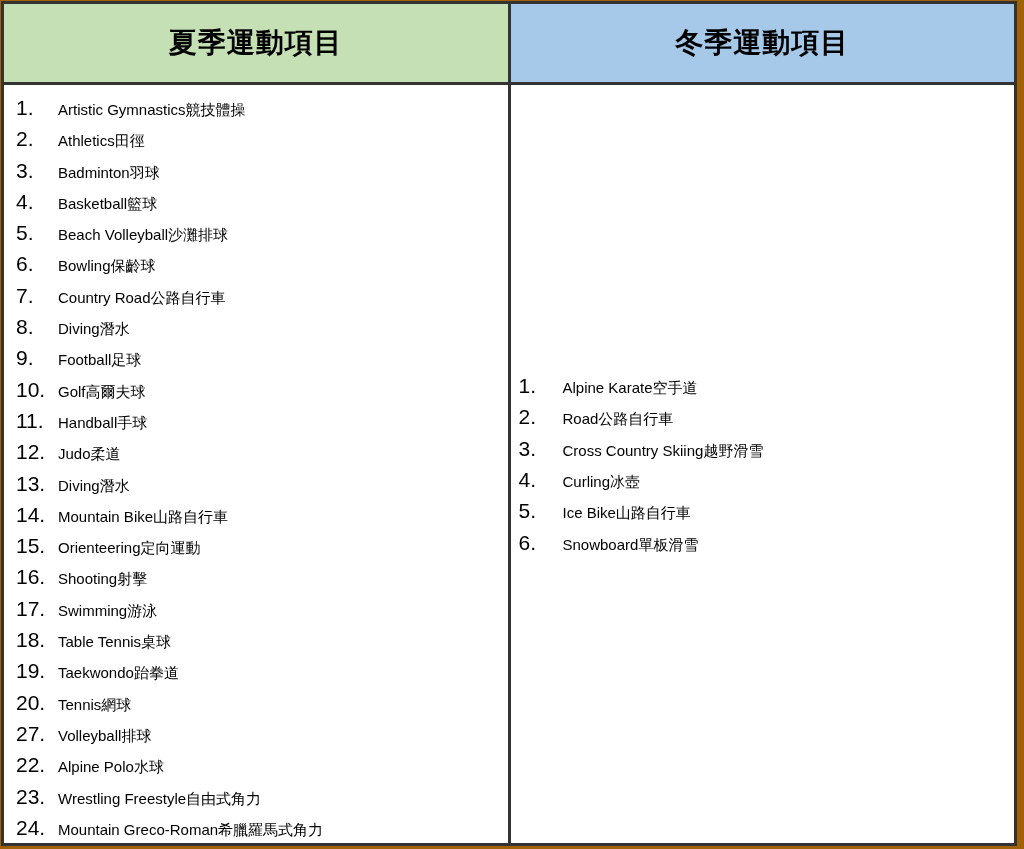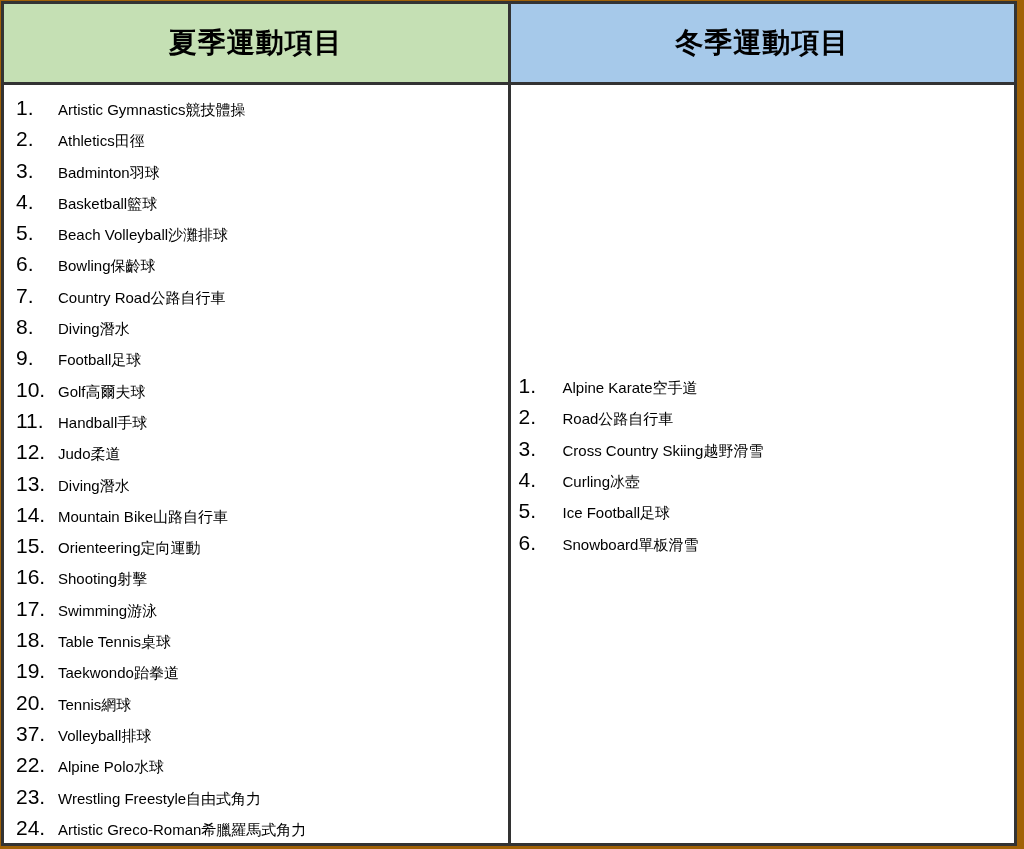--- a/index.html
+++ b/index.html
@@ -192,34 +192,34 @@
               </li>
               <li class="sport-item">
                 <span class="item-num">19.</span>
                 <span class="item-label">Taekwondo跆拳道</span>
               </li>
               <li class="sport-item">
                 <span class="item-num">20.</span>
                 <span class="item-label">Tennis網球</span>
               </li>
               <li class="sport-item">
-                <span class="item-num">37.</span>
+                <span class="item-num">27.</span>
                 <span class="item-label">Volleyball排球</span>
               </li>
               <li class="sport-item">
                 <span class="item-num">22.</span>
                 <span class="item-label">Alpine Polo水球</span>
               </li>
               <li class="sport-item">
                 <span class="item-num">23.</span>
                 <span class="item-label">Wrestling Freestyle自由式角力</span>
               </li>
               <li class="sport-item">
                 <span class="item-num">24.</span>
-                <span class="item-label">Artistic Greco-Roman希臘羅馬式角力</span>
+                <span class="item-label">Mountain Greco-Roman希臘羅馬式角力</span>
               </li>
             </ul>
         </td>
         <td class="body-cell centered">
           <ul class="sport-list right-list" id="winter-list">
               <li class="sport-item">
                 <span class="item-num">1.</span>
                 <span class="item-label">Alpine Karate空手道</span>
               </li>
               <li class="sport-item">
@@ -229,21 +229,21 @@
               <li class="sport-item">
                 <span class="item-num">3.</span>
                 <span class="item-label">Cross Country Skiing越野滑雪</span>
               </li>
               <li class="sport-item">
                 <span class="item-num">4.</span>
                 <span class="item-label">Curling冰壺</span>
               </li>
               <li class="sport-item">
                 <span class="item-num">5.</span>
-                <span class="item-label">Ice Football足球</span>
+                <span class="item-label">Ice Bike山路自行車</span>
               </li>
               <li class="sport-item">
                 <span class="item-num">6.</span>
                 <span class="item-label">Snowboard單板滑雪</span>
               </li>
             </ul>
         </td>
       </tr>
     </tbody>
   </table>

